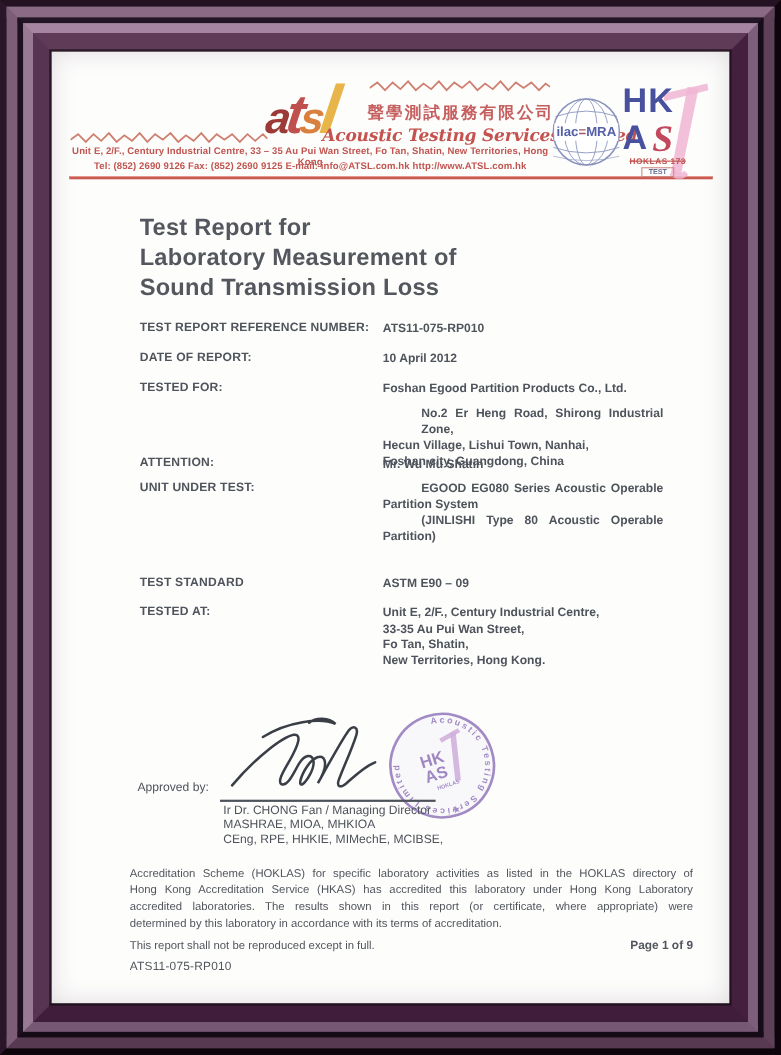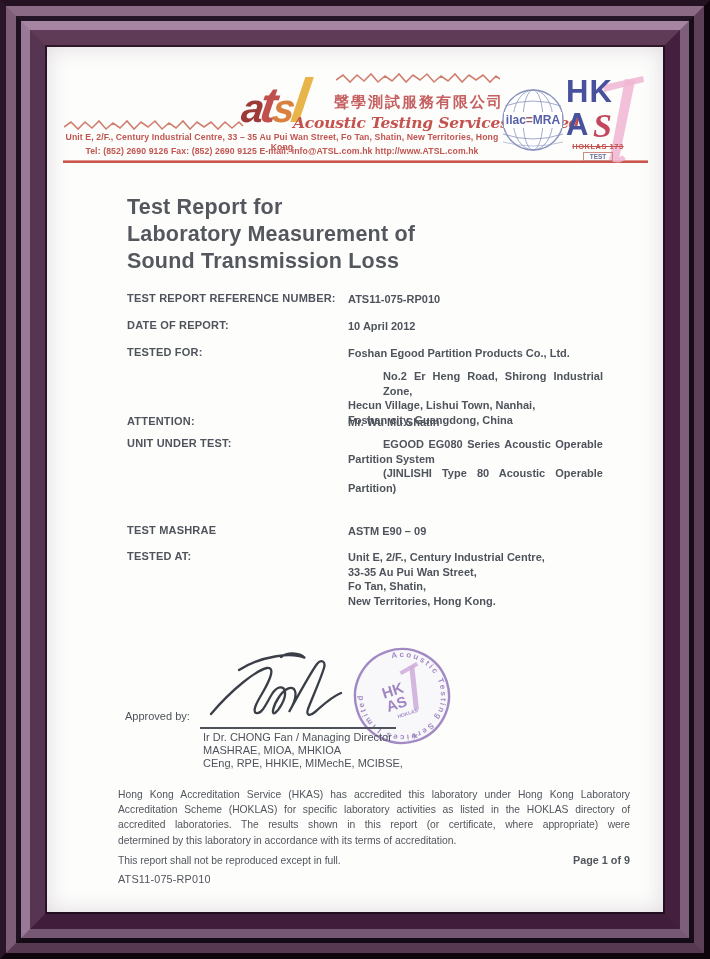--- a/index.html
+++ b/index.html
@@ -133,21 +133,21 @@
     <div class="val" style="top:368px">Mr. Wu Mu Shatin</div>
 
     <div class="lbl" style="top:390px">UNIT UNDER TEST:</div>
     <div class="val" style="top:390px">
       <div class="j">EGOOD EG080 Series Acoustic Operable</div>
       <div>Partition System</div>
       <div class="j">(JINLISHI Type 80 Acoustic Operable</div>
       <div>Partition)</div>
     </div>
 
-    <div class="lbl" style="top:477px">TEST MASHRAE</div>
+    <div class="lbl" style="top:477px">TEST STANDARD</div>
     <div class="val" style="top:477px">ASTM E90 – 09</div>
 
     <div class="lbl" style="top:503px">TESTED AT:</div>
     <div class="val" style="top:503px">
       <div>Unit E, 2/F., Century Industrial Centre,</div>
       <div>33-35 Au Pui Wan Street,</div>
       <div>Fo Tan, Shatin,</div>
       <div>New Territories, Hong Kong.</div>
     </div>
 
@@ -178,22 +178,22 @@
 
     <div class="approved-by">Approved by:</div>
     <div class="sig-line"></div>
     <div class="signatory">
       <div>Ir Dr. CHONG Fan / Managing Director</div>
       <div>MASHRAE, MIOA, MHKIOA</div>
       <div>CEng, RPE, HHKIE, MIMechE, MCIBSE,</div>
     </div>
 
     <div class="accred">
+      <div class="jl">Accreditation Scheme (HOKLAS) for specific laboratory activities as listed in the HOKLAS directory of</div>
       <div class="jl">Hong Kong Accreditation Service (HKAS) has accredited this laboratory under Hong Kong Laboratory</div>
-      <div class="jl">Accreditation Scheme (HOKLAS) for specific laboratory activities as listed in the HOKLAS directory of</div>
       <div class="jl">accredited laboratories. The results shown in this report (or certificate, where appropriate) were</div>
       <div>determined by this laboratory in accordance with its terms of accreditation.</div>
     </div>
     <div class="repro">This report shall not be reproduced except in full.</div>
     <div class="ref-left">ATS11-075-RP010</div>
     <div class="page-right">Page 1 of 9</div>
 
   </div>
   </div>
             </div>

